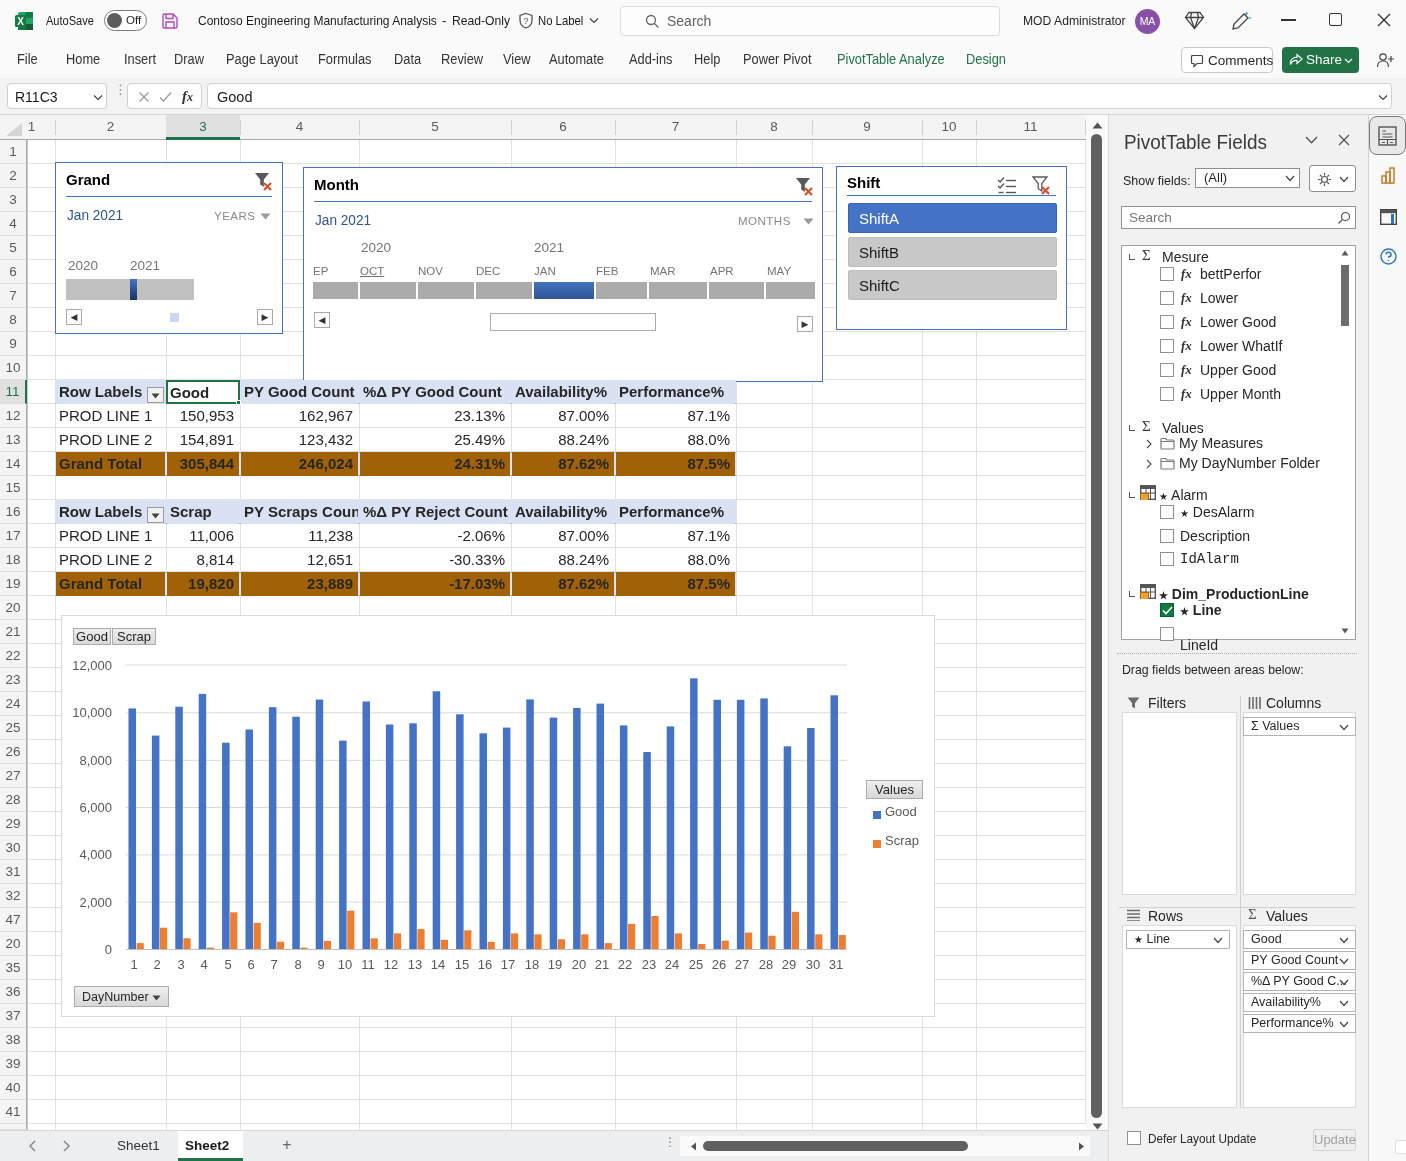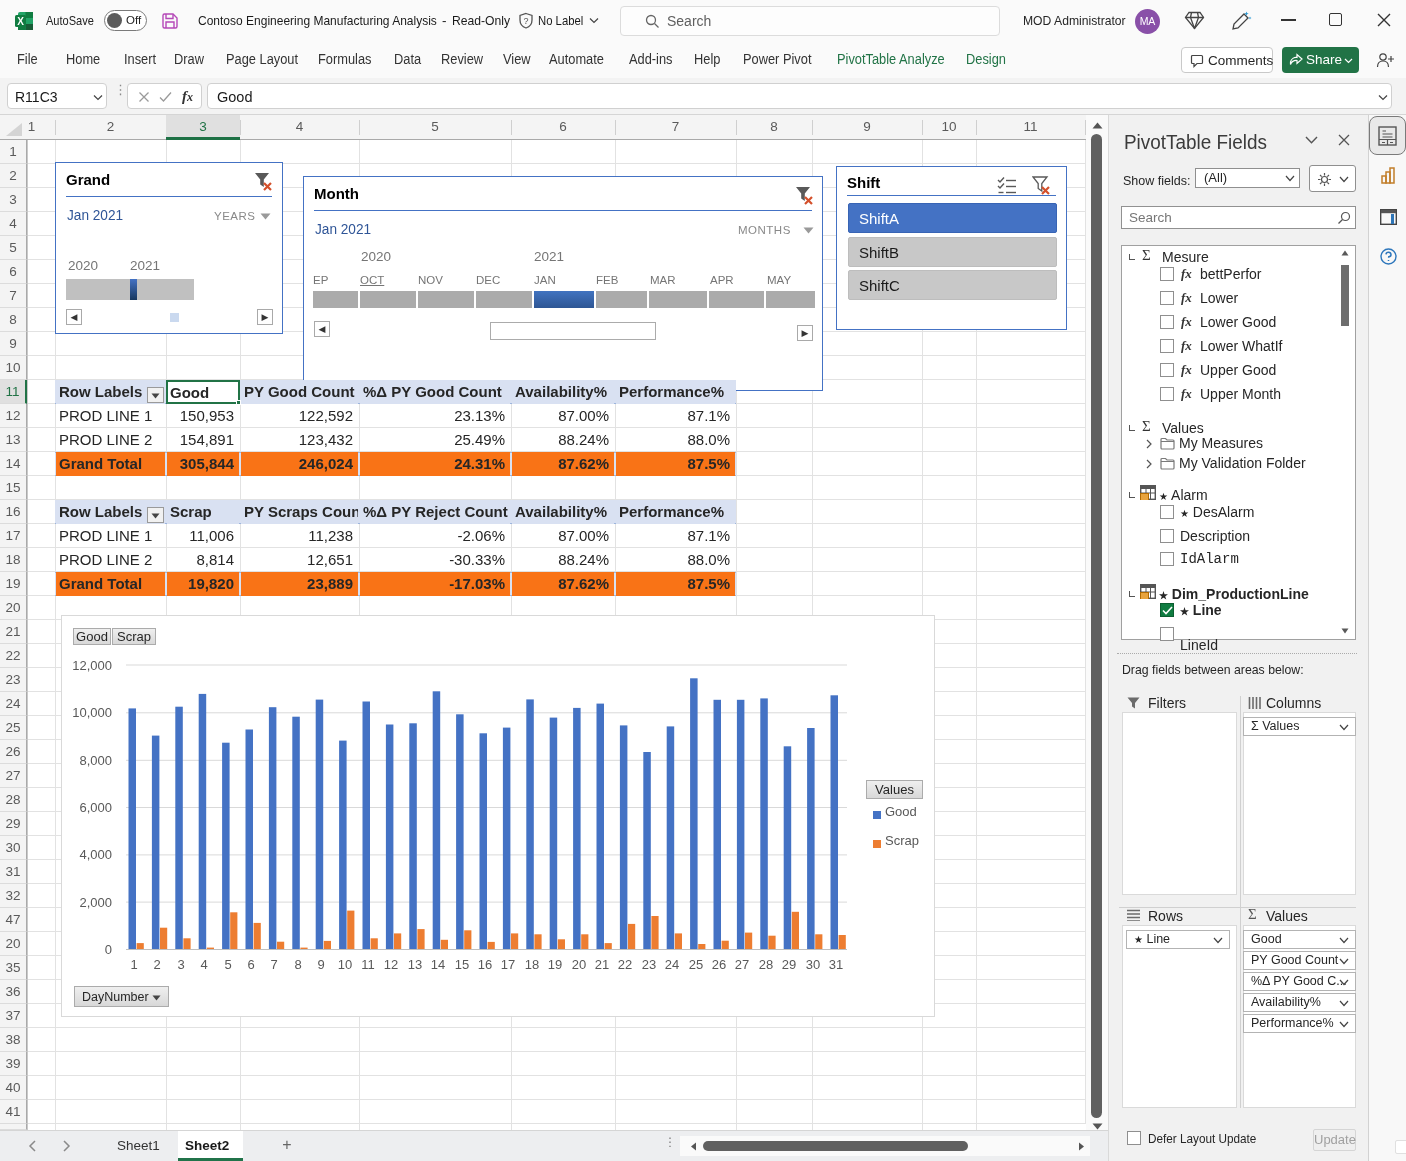--- a/index.html
+++ b/index.html
@@ -25,21 +25,21 @@
 .tl-sel{position:absolute;font-size:15px;color:#2F5597;}
 .tl-level{position:absolute;font-size:11.5px;color:#898989;letter-spacing:0.5px;}
 .tl-year{position:absolute;font-size:13.5px;color:#757575;}
 .tl-mon{position:absolute;font-size:11.5px;color:#757575;}
 .tl-seg{position:absolute;top:0;height:17px;background:#ABABAB;}
 .tl-btn{position:absolute;width:16px;height:16px;background:#fefefe;border:1px solid #a9a9a9;font-size:9px;color:#333;text-align:center;line-height:14px;}
 .shift-btn{position:absolute;left:11px;width:209px;height:30px;border-radius:2px;font-size:15px;line-height:30px;padding-left:10px;}
 
 .pcell{position:absolute;height:24px;font-size:15px;line-height:24px;white-space:nowrap;overflow:hidden;}
 .phead{background:#D9E1F2;font-weight:bold;}
-.pgt{background:#f97316;font-weight:bold;}
+.pgt{background:#a16207;font-weight:bold;}
 .num{text-align:right;padding-right:5px;}
 
 #panel{left:1108px;top:115px;width:298px;height:1046px;background:#f1f1f1;border-left:1px solid #d9d9d9;}
 .ptext{position:absolute;font-size:14px;color:#262626;white-space:nowrap;}
 .pill{position:absolute;background:#fff;border:1px solid #b3b3b3;font-size:12.5px;color:#262626;height:19px;line-height:17px;padding-left:7px;padding-right:18px;white-space:nowrap;overflow:hidden;}
 .cb{position:absolute;width:14px;height:14px;border:1px solid #8f8f8f;background:#fff;}
 
 #chart{left:61px;top:615px;width:874px;height:402px;background:#fff;border:1px solid #D9D9D9;}
 .axlab{position:absolute;font-size:13px;color:#595959;}
 .fldbtn{position:absolute;background:linear-gradient(#EFEFEF,#D8D8D8);border:1px solid #ABABAB;font-size:13px;color:#262626;text-align:center;}
@@ -306,21 +306,21 @@
       </svg>
   <div class="tl-year" style="left:12px;top:95px;">2020</div>
   <div class="tl-year" style="left:74px;top:95px;">2021</div>
   <div class="abs" style="left:10px;top:116px;width:127.5px;height:21px;background:#C0C0C0;"></div>
   <div class="abs" style="left:73.5px;top:116px;width:7.5px;height:21px;background:linear-gradient(#4472C4,#17375E);"></div>
   <div class="tl-btn" style="left:10px;top:146px;">◀</div>
   <div class="tl-btn" style="left:201px;top:146px;">▶</div>
   <div class="abs" style="left:114px;top:150px;width:9px;height:9px;background:#CAD9EF;"></div>
 </div>
 
-<div class="slicer" style="left:303px;top:176px;width:520px;height:215px;">
+<div class="slicer" style="left:303px;top:167px;width:520px;height:215px;">
   <div class="slicer-title" style="top:8px;">Month</div>
   <svg class="abs" style="left:491px;top:9px;" width="20" height="20" viewBox="0 0 20 20">
         <path d="M1 1 H15 L9.8 7.5 V15 L6.2 12.5 V7.5 Z" fill="#595959"></path>
         <path d="M10 11 L17 18 M17 11 L10 18" stroke="#D4502B" stroke-width="2.2" fill="none"></path>
       </svg>
   <div class="sl-line" style="top:33px;"></div>
   <div class="tl-sel" style="left:11px;top:43px;font-size:15.5px;transform:scaleX(0.88);transform-origin:left;">Jan 2021</div>
   <div class="tl-level" style="left:434px;top:47px;">MONTHS</div>
   <svg class="abs" style="left:499px;top:50px;" width="11" height="7" viewBox="0 0 11 7">
         <path d="M0.5 0.5 H10.5 L5.5 6.5 Z" fill="#9a9a9a"></path>
@@ -374,21 +374,21 @@
 <div class="abs" style="left:55px;top:380px;width:681px;height:24px;background:#D9E1F2;border-bottom:1px solid #9DB5DD;"></div>
 <div class="abs" style="left:55px;top:452px;width:681px;height:24px;background:#D9E1F2;border-top:1px solid #9DB5DD;border-bottom:1px solid #9DB5DD;"></div>
 <div class="pcell phead" style="left:56px;top:380px;width:109px;padding-left:3px;">Row Labels</div>
 <div class="pcell phead" style="left:167px;top:380px;width:72px;padding-left:3px;"></div>
 <div class="pcell phead" style="left:241px;top:380px;width:117px;padding-left:3px;">PY Good Count</div>
 <div class="pcell phead" style="left:360px;top:380px;width:150px;padding-left:3px;">%Δ PY Good Count</div>
 <div class="pcell phead" style="left:512px;top:380px;width:102px;padding-left:3px;">Availability%</div>
 <div class="pcell phead" style="left:616px;top:380px;width:119px;padding-left:3px;">Performance%</div>
 <div class="pcell " style="left:56px;top:404px;width:109px;padding-left:3px;">PROD LINE 1</div>
 <div class="pcell  num" style="left:167px;top:404px;width:72px;">150,953</div>
-<div class="pcell  num" style="left:241px;top:404px;width:117px;">122,592</div>
+<div class="pcell  num" style="left:241px;top:404px;width:117px;">162,967</div>
 <div class="pcell  num" style="left:360px;top:404px;width:150px;">23.13%</div>
 <div class="pcell  num" style="left:512px;top:404px;width:102px;">87.00%</div>
 <div class="pcell  num" style="left:616px;top:404px;width:119px;">87.1%</div>
 <div class="pcell " style="left:56px;top:428px;width:109px;padding-left:3px;">PROD LINE 2</div>
 <div class="pcell  num" style="left:167px;top:428px;width:72px;">154,891</div>
 <div class="pcell  num" style="left:241px;top:428px;width:117px;">123,432</div>
 <div class="pcell  num" style="left:360px;top:428px;width:150px;">25.49%</div>
 <div class="pcell  num" style="left:512px;top:428px;width:102px;">88.24%</div>
 <div class="pcell  num" style="left:616px;top:428px;width:119px;">88.0%</div>
 <div class="pcell pgt" style="left:56px;top:452px;width:109px;padding-left:3px;">Grand Total</div>
@@ -679,21 +679,21 @@
       <path d="M1 4.5 H14" stroke="#7a7a7a" stroke-width="1"></path>
     </svg>
 <div class="ptext" style="left:70px;top:320px;">My Measures</div>
 <svg class="abs" style="left:37px;top:344px;" width="6" height="10" viewBox="0 0 6 10" fill="none" stroke="#555" stroke-width="1.2">
       <path d="M1 1 L5 5 L1 9"></path>
     </svg>
 <svg class="abs" style="left:51px;top:342px;" width="15" height="13" viewBox="0 0 15 13">
       <path d="M1 2.5 A1 1 0 0 1 2 1.5 H5.5 L7 3 H13 A1 1 0 0 1 14 4 V11 A1 1 0 0 1 13 12 H2 A1 1 0 0 1 1 11 Z" fill="#fff" stroke="#7a7a7a" stroke-width="1.2"></path>
       <path d="M1 4.5 H14" stroke="#7a7a7a" stroke-width="1"></path>
     </svg>
-<div class="ptext" style="left:70px;top:340px;">My Validation Folder</div>
+<div class="ptext" style="left:70px;top:340px;">My DayNumber Folder</div>
 <div class="abs" style="left:20px;top:377px;width:6px;height:6px;border-left:1.5px solid #555;border-bottom:1.5px solid #555;"></div>
 <svg class="abs" style="left:31px;top:370px;" width="16" height="15" viewBox="0 0 16 15">
       <rect x="0.7" y="0.7" width="14.6" height="13.6" fill="#fff" stroke="#555" stroke-width="1.4"></rect>
       <rect x="1" y="1" width="14" height="3" fill="#555"></rect>
       <path d="M1 8 H15 M6 4 V14 M10.5 4 V14" stroke="#555" stroke-width="1"></path>
       <rect x="0.5" y="8.5" width="8" height="7" fill="#E8A33D" stroke="#B26A00" stroke-width="1"></rect>
     </svg>
 <div class="ptext" style="left:50px;top:372px;"><span style="font-size:10px;">★</span> Alarm</div>
 <div class="cb" style="left:51px;top:390px;"></div>
 <div class="ptext" style="left:71px;top:389px;"><span style="font-size:10px;">★</span> DesAlarm</div>

